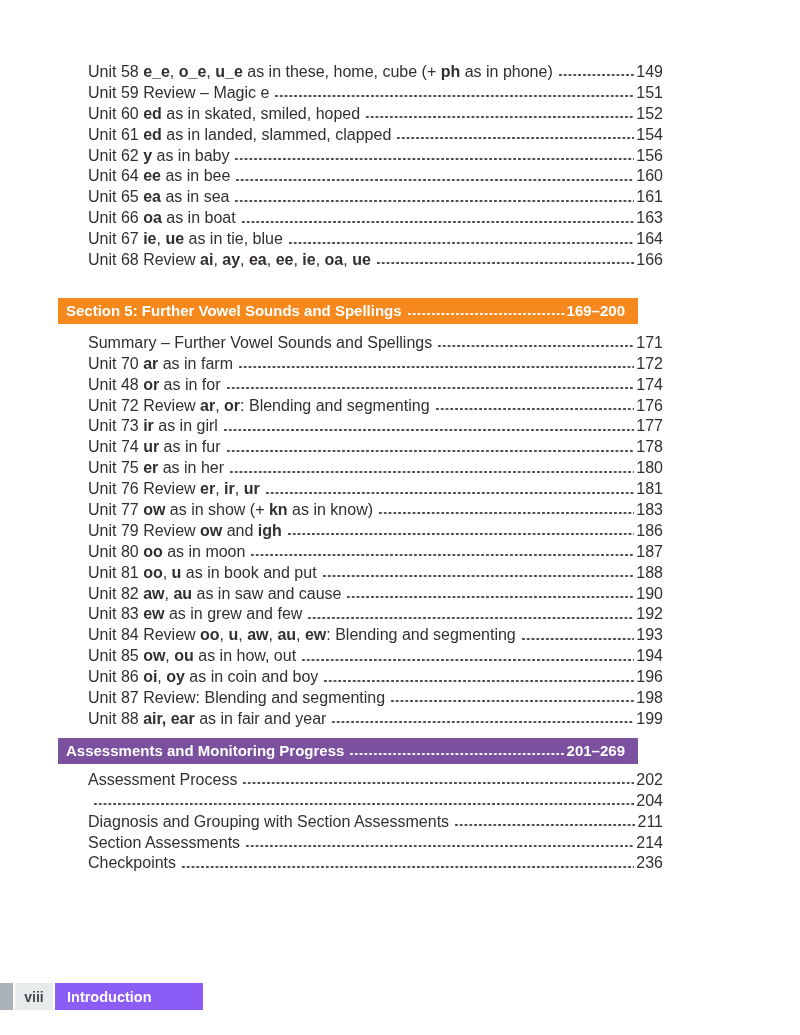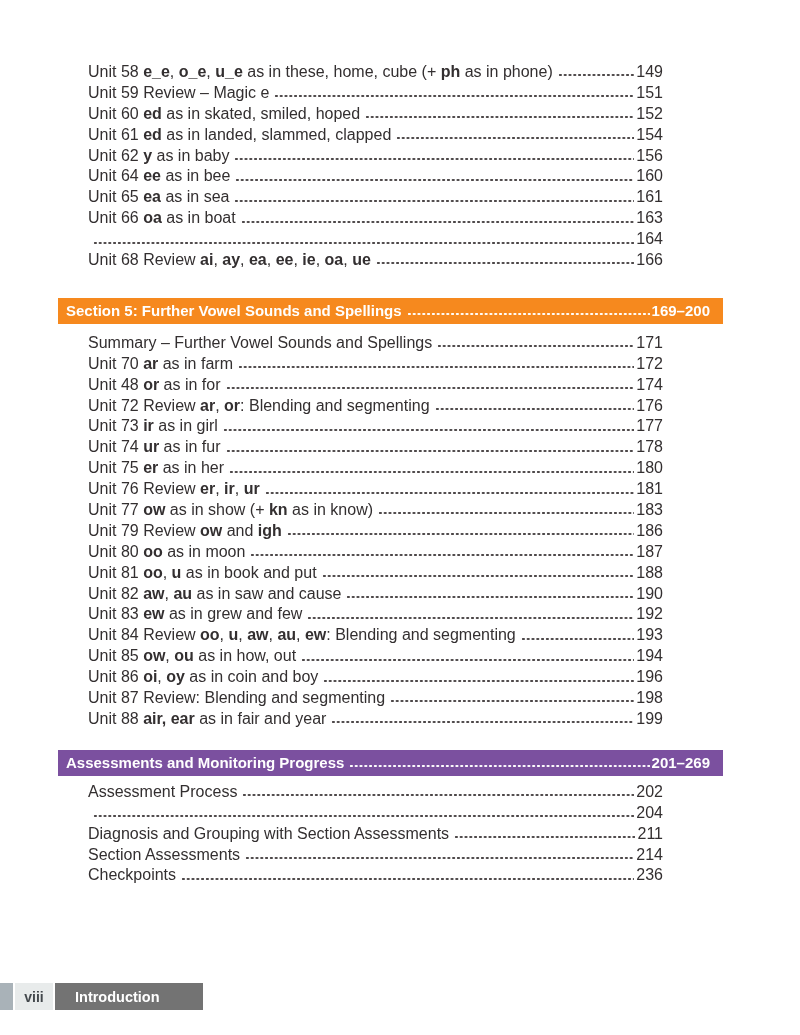--- a/index.html
+++ b/index.html
@@ -34,54 +34,54 @@
     background-repeat: repeat-x;
     background-position: left 1px bottom 2px;
   }
   .page { white-space: nowrap; }
   .section-bar {
     display: flex;
     align-items: center;
     box-sizing: border-box;
     height: 26px;
     margin-left: -30px;
-    width: 665px;
+    width: 580px;
     padding: 0 13px 0 8px;
     color: #ffffff;
     font-weight: bold;
     font-size: 15px;
   }
   .section-bar .label, .section-bar .page { white-space: nowrap; }
   .section-bar .dots {
     background-image: radial-gradient(circle, #ffffff 1.05px, rgba(255,255,255,0) 1.35px);
   }
   .bar-orange { background: #F6891E; margin-top: 27px; margin-bottom: 9px; }
-  .bar-purple { background: #7B509F; margin-top: 20px; margin-bottom: 6px; }
+  .bar-purple { background: #7B509F; margin-top: 8px; margin-bottom: 6px; }
   .footer-strip {
     position: absolute; left: 0; top: 983px;
     width: 13px; height: 27px;
     background: #A9B2B8;
   }
   .footer-num {
     position: absolute; left: 15px; top: 983px;
     width: 38px; height: 27px;
     background: #E8EBEB;
     color: #43484C;
     font-weight: bold; font-size: 14px;
     display: flex; align-items: center; justify-content: center;
   }
   .footer-label {
     position: absolute; left: 55px; top: 983px;
     width: 148px; height: 27px;
     box-sizing: border-box;
-    background: #737373;
+    background: #8b5cf6;
     color: #ffffff;
     font-weight: bold; font-size: 14.5px;
     display: flex; align-items: center;
-    padding-left: 20px;
+    padding-left: 12px;
   }
 </style>
 </head>
 <body>
 
 <div class="toc" id="toc">
     <div class="row">
       <span class="label"><span>Unit 58 </span><span class="b">e_e</span><span>, </span><span class="b">o_e</span><span>, </span><span class="b">u_e</span><span> as in these, home, cube (+ </span><span class="b">ph</span><span> as in phone)</span></span>
       <span class="dots"></span>
       <span class="page">149</span>
@@ -115,20 +115,21 @@
       <span class="label"><span>Unit 65 </span><span class="b">ea</span><span> as in sea</span></span>
       <span class="dots"></span>
       <span class="page">161</span>
     </div>
     <div class="row">
       <span class="label"><span>Unit 66 </span><span class="b">oa</span><span> as in boat</span></span>
       <span class="dots"></span>
       <span class="page">163</span>
     </div>
     <div class="row">
+      <span class="label"><span>Unit 67 </span><span class="b">ie</span><span>, </span><span class="b">ue</span><span> as in tie, blue</span></span>
       <span class="dots"></span>
       <span class="page">164</span>
     </div>
     <div class="row">
       <span class="label"><span>Unit 68 Review </span><span class="b">ai</span><span>, </span><span class="b">ay</span><span>, </span><span class="b">ea</span><span>, </span><span class="b">ee</span><span>, </span><span class="b">ie</span><span>, </span><span class="b">oa</span><span>, </span><span class="b">ue</span></span>
       <span class="dots"></span>
       <span class="page">166</span>
     </div>
     <div class="section-bar bar-orange">
       <span class="label">Section 5: Further Vowel Sounds and Spellings</span>

